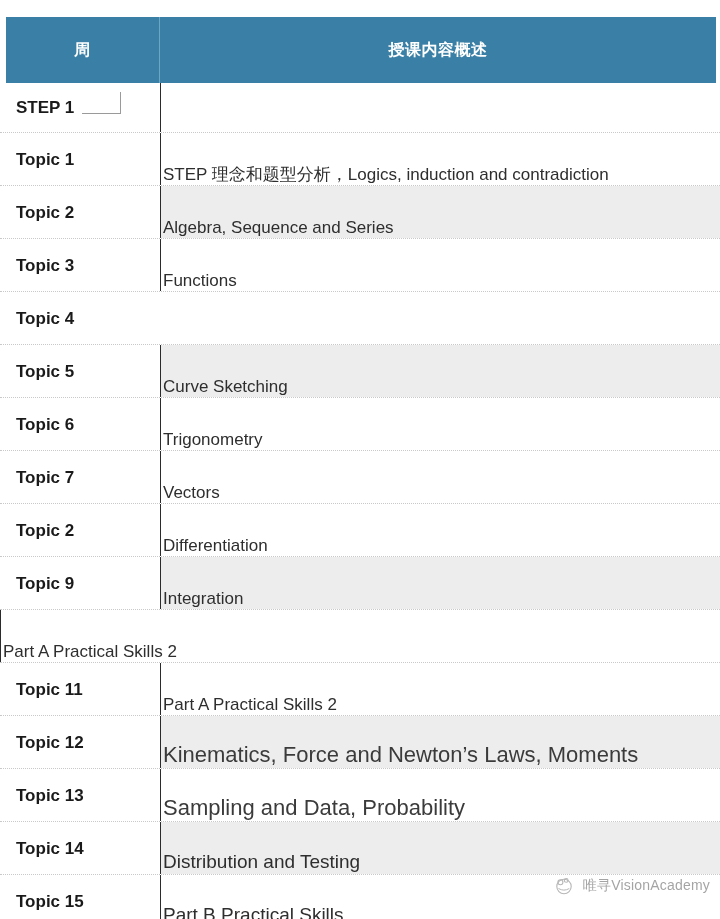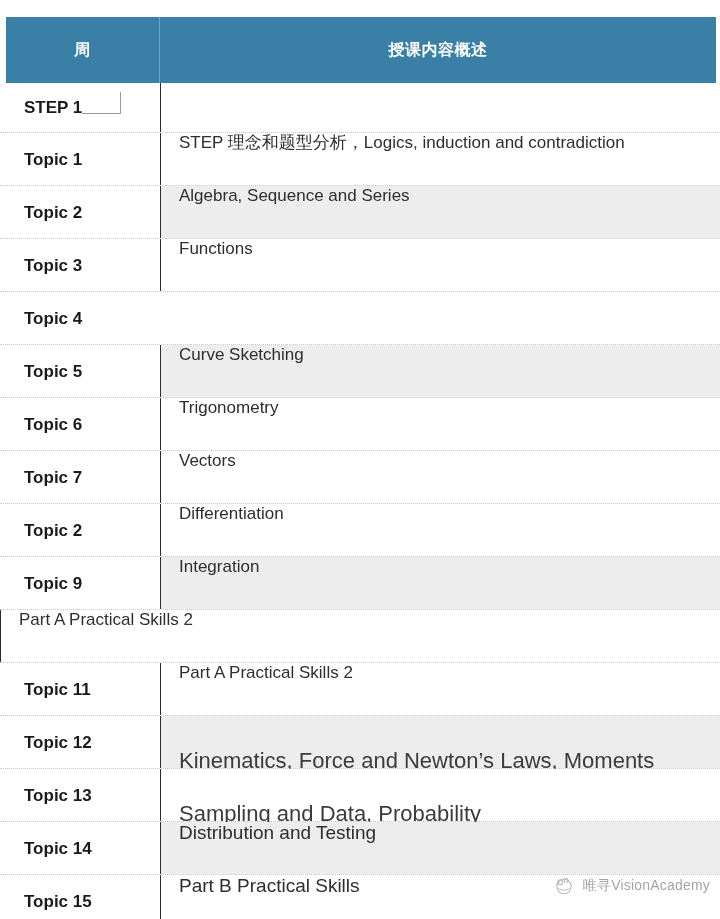--- a/index.html
+++ b/index.html
@@ -72,39 +72,39 @@
   .row.topic-row {
     height: 53px;
   }
 
   .cell-week {
     width: 160px;
     flex: 0 0 160px;
     box-sizing: border-box;
     display: flex;
     align-items: center;
-    padding-left: 24px;
+    padding-left: 16px;
     background: #ffffff;
     position: relative;
     z-index: 2;
   }
   .cell-week .label {
     font-size: 17px;
     font-weight: bold;
     color: #1a1a1a;
     line-height: 1;
     white-space: nowrap;
   }
 
   .cell-content {
     flex: 1;
     box-sizing: border-box;
     display: flex;
-    align-items: flex-start;
-    padding-left: 18px;
+    align-items: flex-end;
+    padding-left: 2px;
     border-left: 1px solid #2b2b2b;
     background: #ffffff;
   }
   .cell-content.shaded {
     background: #ededed;
   }
   .cell-content .label {
     font-size: 17px;
     color: #2e2e2e;
     line-height: 1.2;

